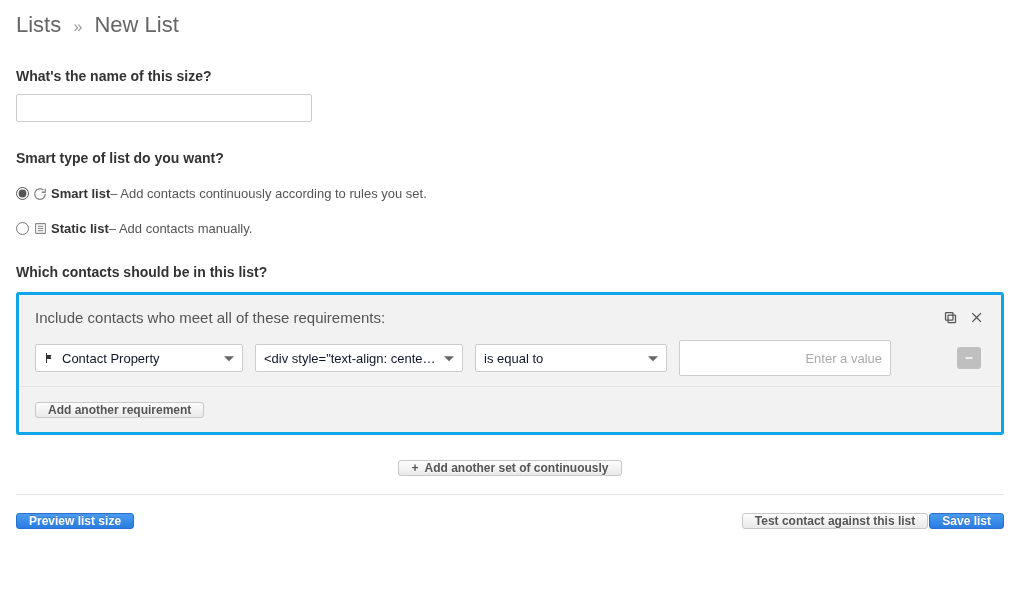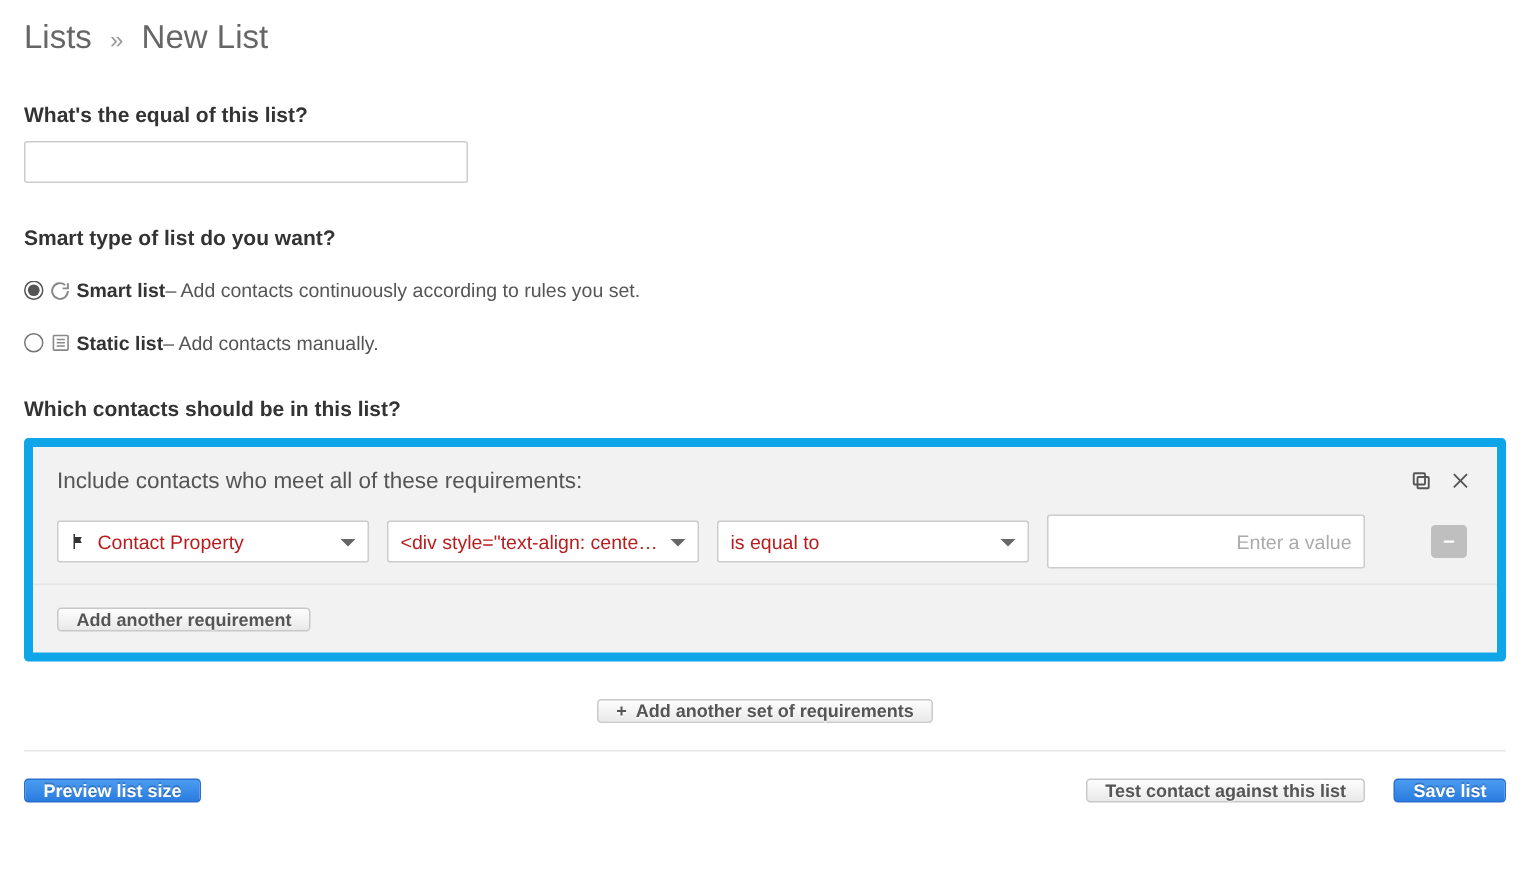--- a/index.html
+++ b/index.html
@@ -52,21 +52,21 @@
   .radio-row .type-icon {
     width: 14px; height: 14px;
     display: inline-flex;
     align-items: center; justify-content: center;
     color: #888;
   }
   .radio-row strong { color: #333; }
   .radio-row .desc { color: #555; }
 
   .rules-panel {
-    border: 6px solid #0ea5e9;
+    border: 3px solid #0ea5e9;
     border-radius: 3px;
     background: #f2f2f2;
     margin-top: 12px;
   }
   .panel-header {
     display: flex;
     justify-content: space-between;
     align-items: center;
     padding: 14px 16px 10px 16px;
     font-size: 15px;
@@ -93,21 +93,21 @@
   .dd {
     position: relative;
     background: #fff;
     border: 1px solid #ccc;
     border-radius: 2px;
     height: 28px;
     display: flex;
     align-items: center;
     padding: 0 26px 0 8px;
     font-size: 13px;
-    color: #b91c1c;
+    color: #0f172a;
     cursor: pointer;
     white-space: nowrap;
     overflow: hidden;
     text-align: right;
   }
   .dd .caret {
     position: absolute;
     right: 8px;
     top: 50%;
     transform: translateY(-35%);
@@ -116,21 +116,21 @@
     border-right: 5px solid transparent;
     border-top: 5px solid #666;
   }
   .dd .flag-icon {
     margin-right: 6px;
     display: inline-flex;
     color: #333;
   }
   .dd1 { width: 208px; }
   .dd2 { width: 208px; }
-  .dd3 { width: 208px; }
+  .dd3 { width: 192px; }
   .value-input {
     width: 212px;
     height: 36px;
     border: 1px solid #ccc;
     border-radius: 2px;
     padding: 0 8px;
     font-size: 13px;
     color: #555;
     outline: none;
     text-align: right;
@@ -176,37 +176,37 @@
     text-align: center;
     margin: 24px 0 18px 0;
   }
   .footer-row {
     border-top: 1px solid #e6e6e6;
     padding-top: 18px;
     display: flex;
     justify-content: space-between;
     align-items: center;
   }
-  .footer-right { display: flex; gap: 19px; margin-left: 25px; }
+  .footer-right { display: flex; gap: 1px; margin-left: 25px; }
   svg { display: block; }
 </style>
 </head>
 <body>
 
 
 
 
 <div class="breadcrumb">
   <span>Lists</span>
   <span class="sep">»</span>
   <span>New List</span>
 </div>
 
 
-<div class="question">What's the equal of this list?</div>
+<div class="question">What's the name of this size?</div>
 <input class="name-input" type="text" value="" style="">
 
 
 <div class="question" style="margin-top:28px">Smart type of list do you want?</div>
 
 <label class="radio-row">
   <input type="radio" name="listtype" checked="" style="">
   <span class="type-icon">
     <svg width="14" height="14" viewBox="0 0 24 24" fill="none" stroke="#888" stroke-width="2.2">
         <path d="M21 12a9 9 0 1 1-3-6.7"></path>
@@ -279,21 +279,21 @@
   <div class="panel-footer">
     <button class="btn">
       <span>Add another requirement</span>
     </button>
   </div>
 </div>
 
 <div class="center-row">
   <button class="btn">
     <span style="font-weight:bold;">+</span>
-    <span>Add another set of requirements</span>
+    <span>Add another set of continuously</span>
   </button>
 </div>
 
 <div class="footer-row">
   <button class="btn btn-primary">
     <span>Preview list size</span>
   </button>
   <div class="footer-right">
     <button class="btn">
       <span>Test contact against this list</span>

